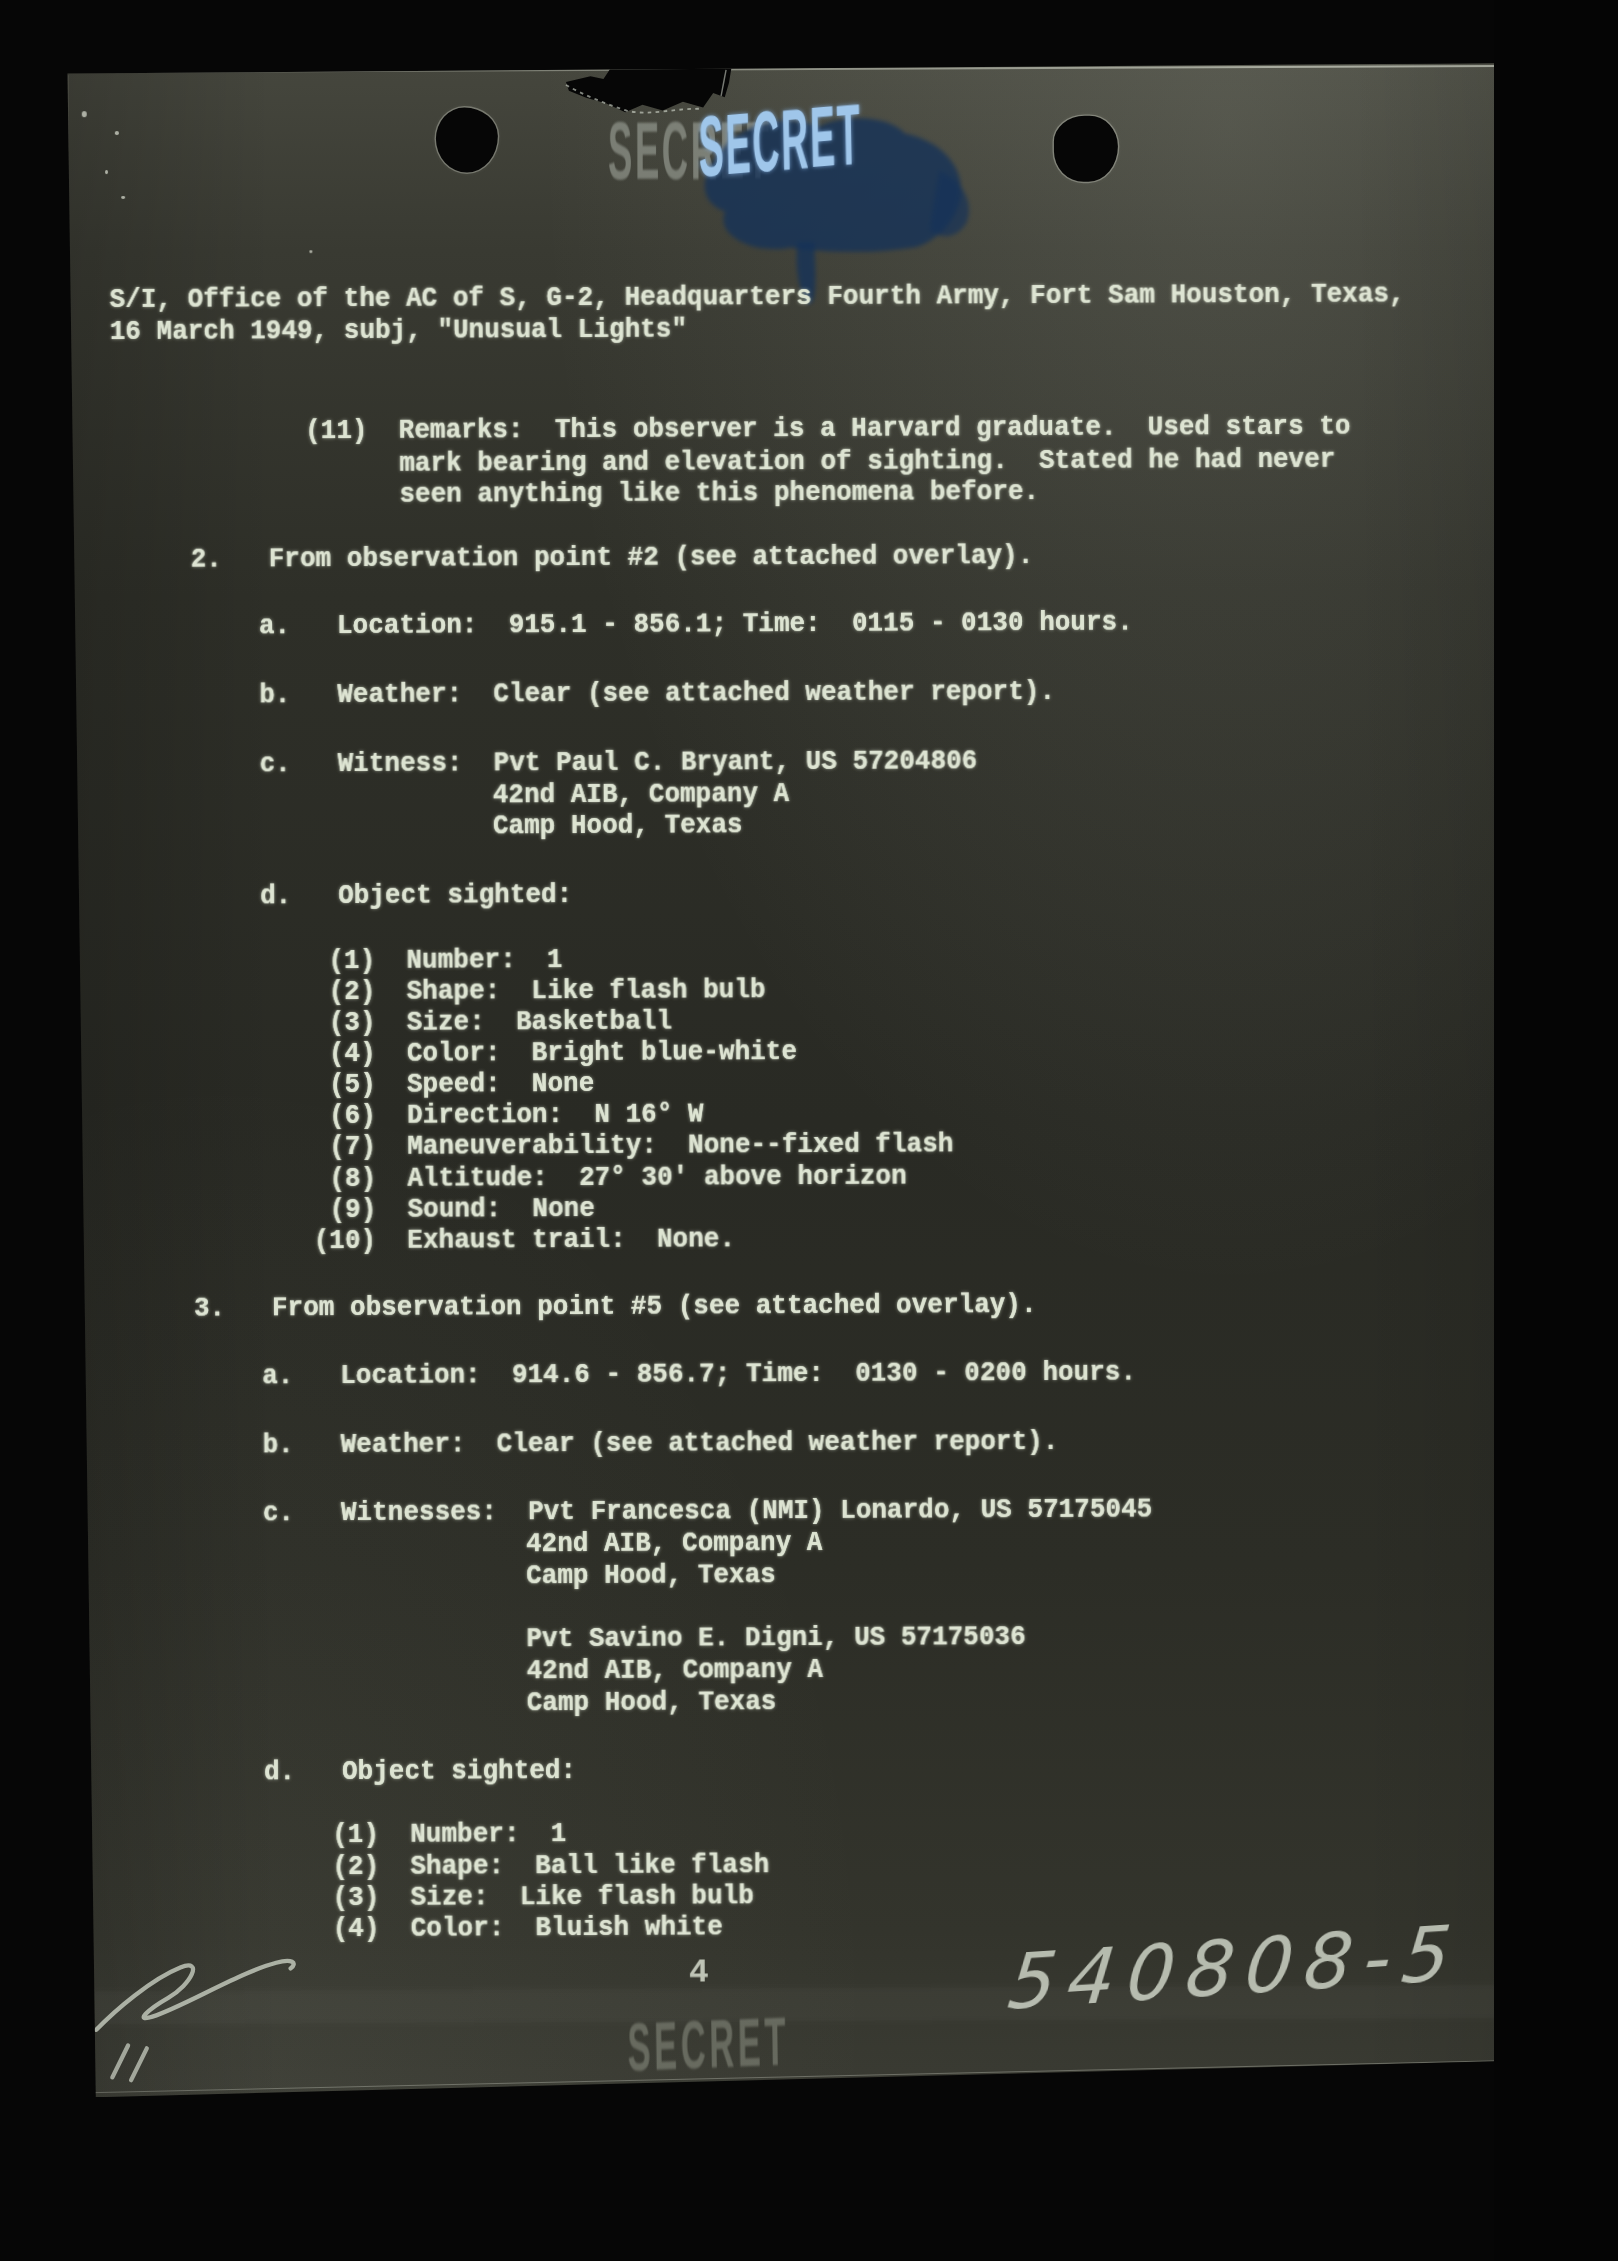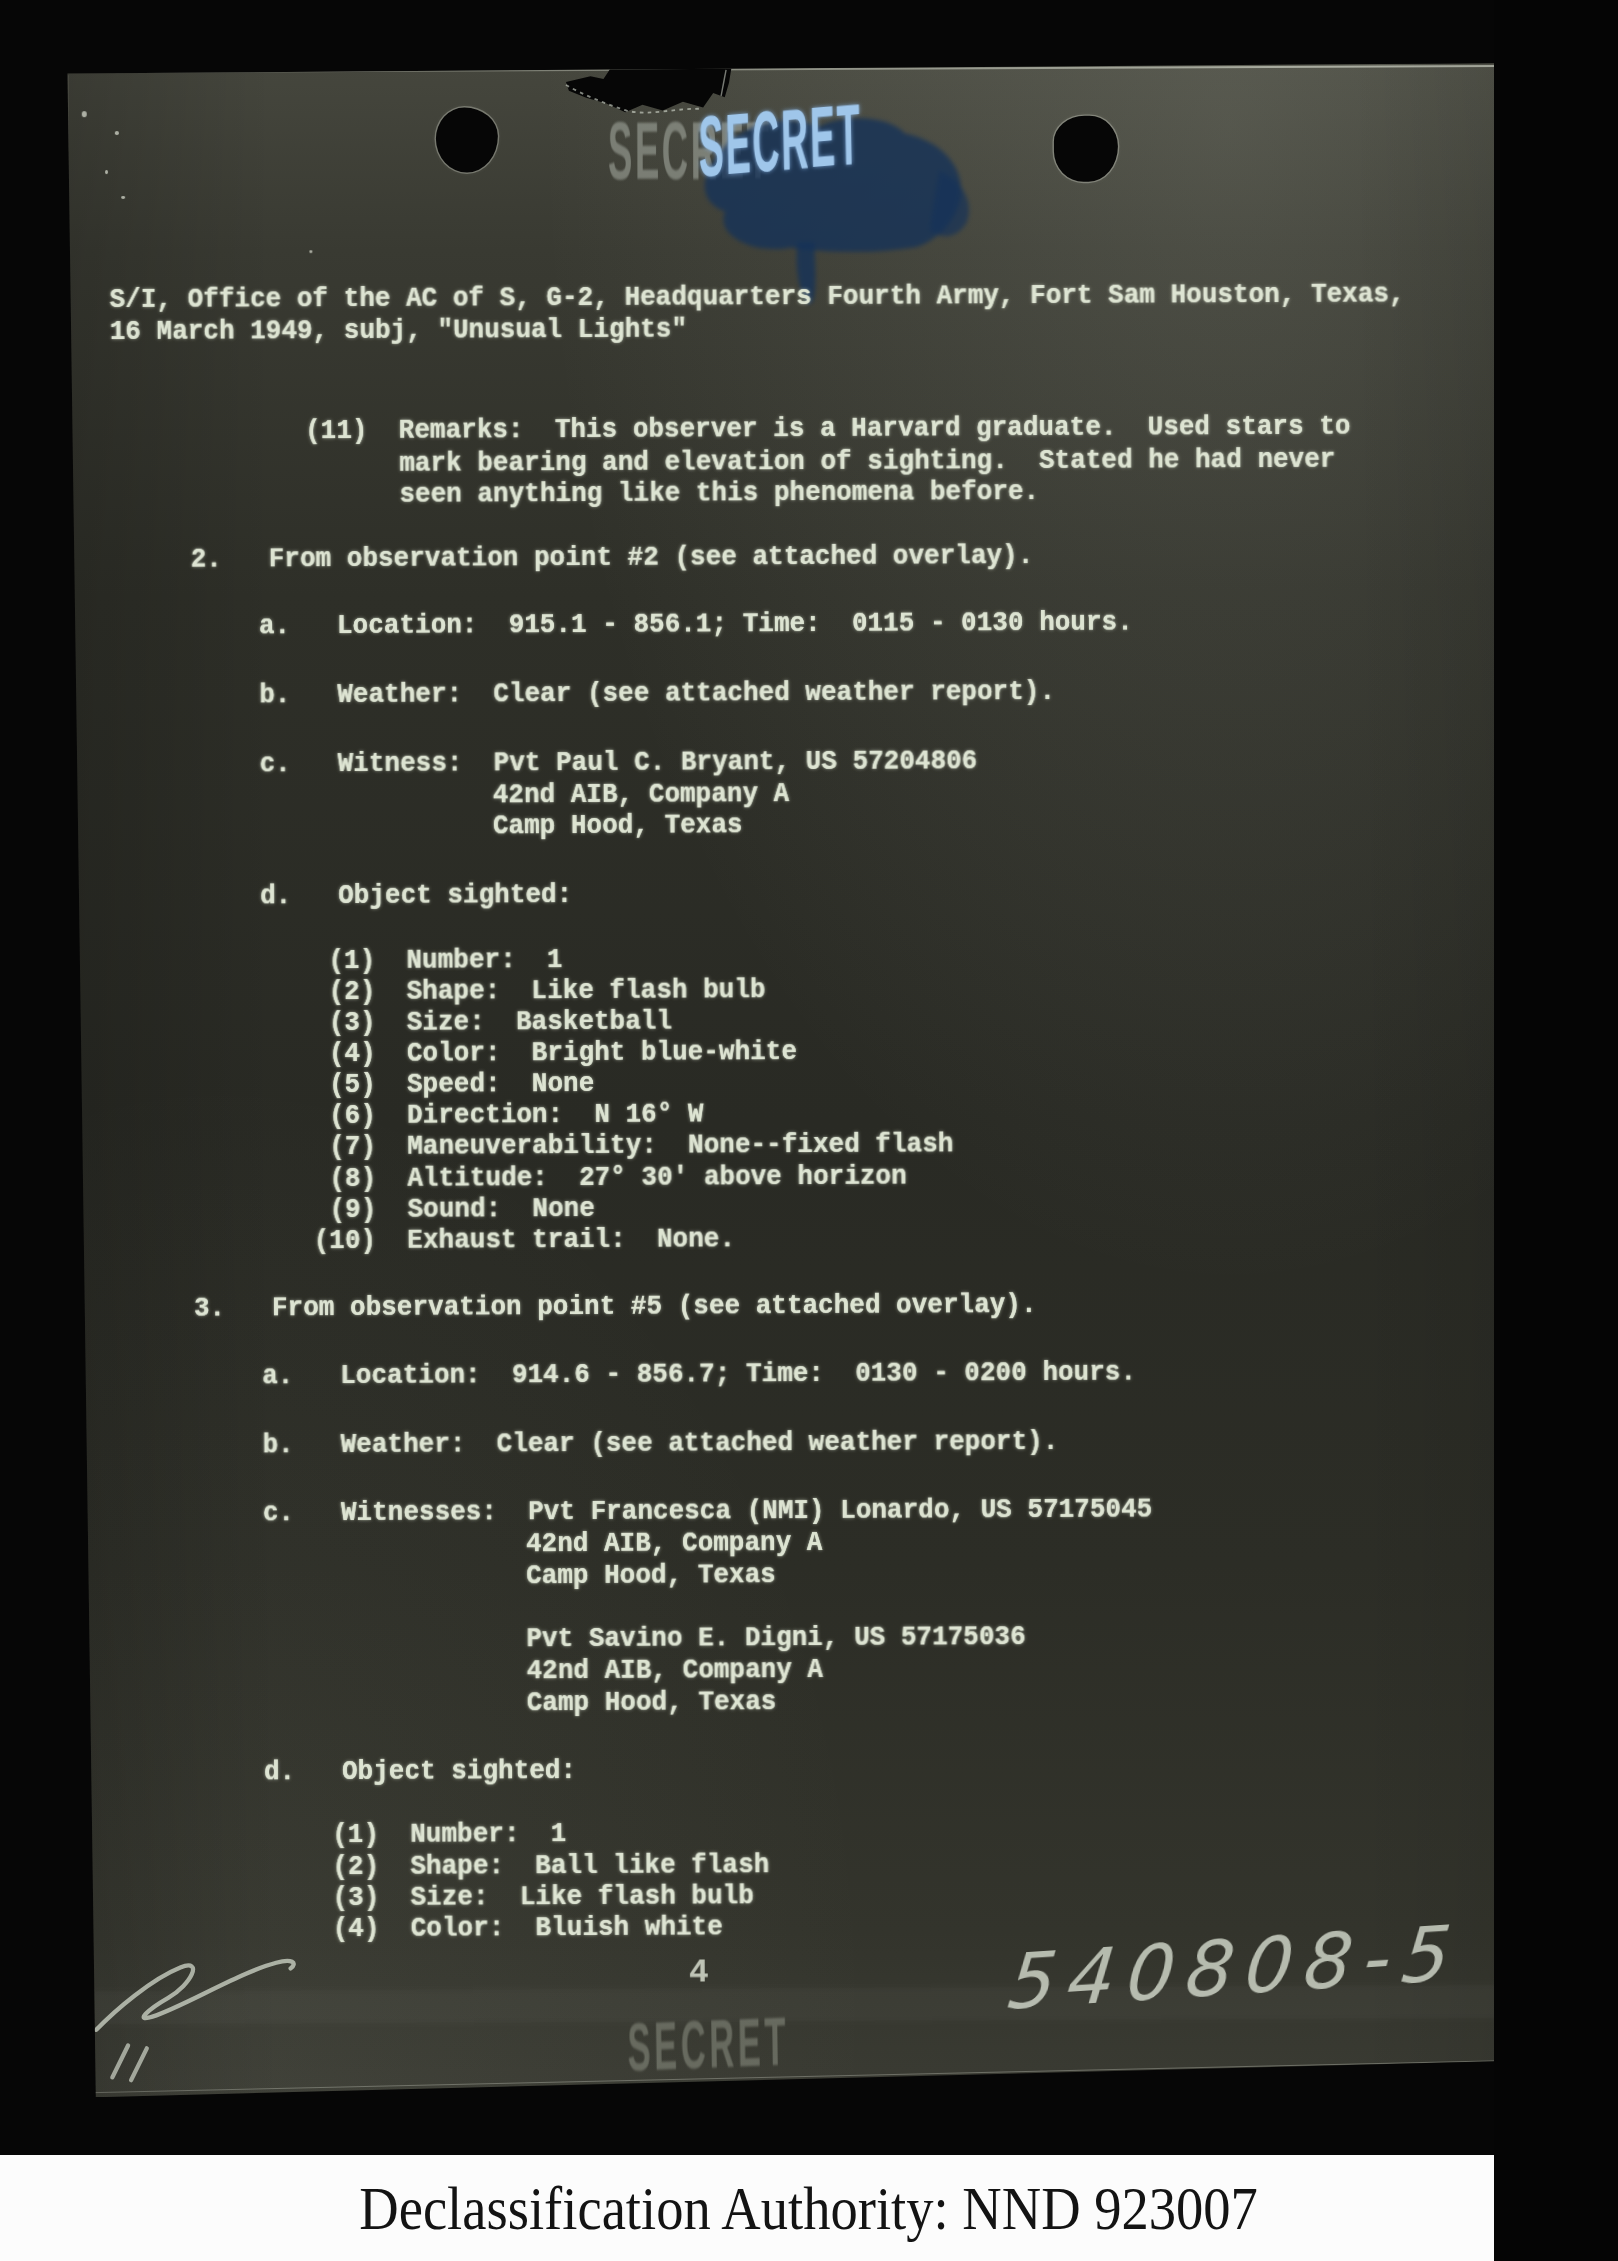--- a/index.html
+++ b/index.html
@@ -141,18 +141,15 @@
     <div class="serial">540808-5</div>
 
     <svg class="scrawl" viewBox="0 0 320 240">
       <path d="M18,148 C45,120 95,78 135,62 C168,49 150,86 118,104 C90,120 70,138 96,130 C140,116 215,70 268,56 C290,50 298,56 288,64" stroke="rgba(220,226,212,0.7)" stroke-width="6" fill="none" stroke-linecap="round"></path>
       <path d="M40,214 L62,170" stroke="rgba(220,226,212,0.65)" stroke-width="6" fill="none" stroke-linecap="round"></path>
       <path d="M66,218 L88,174" stroke="rgba(220,226,212,0.65)" stroke-width="6" fill="none" stroke-linecap="round"></path>
     </svg>
 
   </div>
 
-  <div class="declass-bar">
-    <span class="declass-text">Declassification Authority: NND 923007</span>
-  </div>
 
 </div>
 
 
 </body></html>

